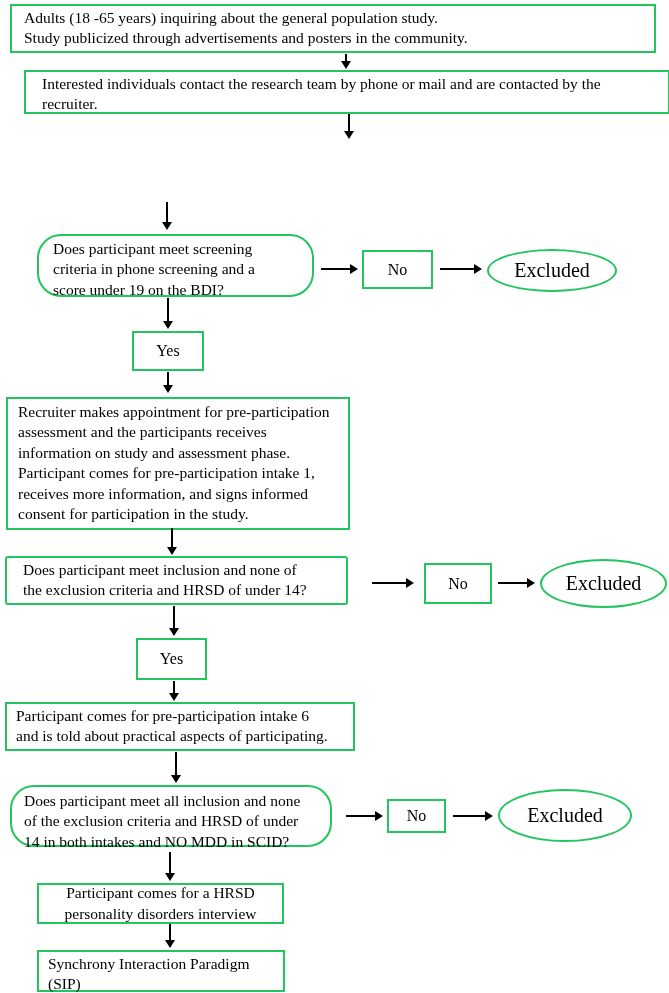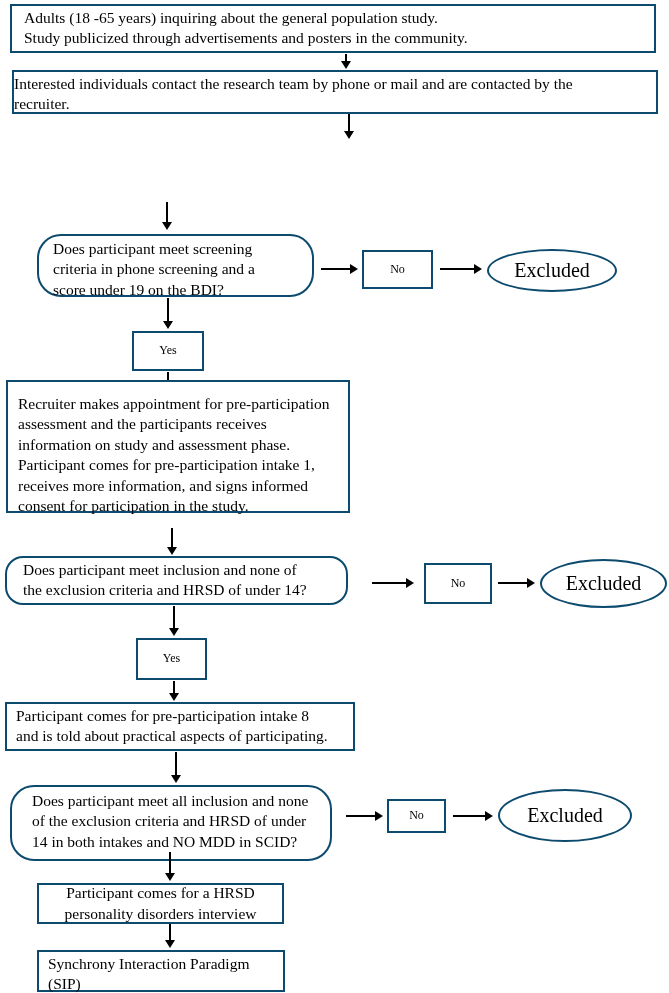--- a/index.html
+++ b/index.html
@@ -12,42 +12,42 @@
     width: 669px;
     height: 993px;
     background: #ffffff;
     font-family: "Liberation Serif", serif;
     color: #000000;
     overflow: hidden;
   }
   .node {
     position: absolute;
     box-sizing: border-box;
-    border: 2px solid #0c4a6e;
+    border: 2px solid #22c55e;
     background: #ffffff;
     font-size: 15.5px;
     line-height: 1.32;
     white-space: pre-line;
   }
   .rounded {
     border-radius: 24px;
   }
   .centered {
     display: flex;
     align-items: center;
     justify-content: center;
     text-align: center;
     white-space: pre-line;
   }
   .ellipse {
     border-radius: 50%;
     font-size: 20px;
   }
   .smallbox {
-    font-size: 12px;
+    font-size: 16px;
   }
   
   .arrow-v {
     position: absolute;
     width: 12px;
   }
   .arrow-v::before {
     content: "";
     position: absolute;
     left: 50%;
@@ -100,21 +100,21 @@
 </head>
 <body>
 
 <div class="canvas">
 
   <div class="node" style="left:10px; top:4px; width:646px; height:49px; padding:2px 12px;">Adults (18 -65 years) inquiring about the general population study.
 Study publicized through advertisements and posters in the community.</div>
 
   <div class="arrow-v" style="left:340px; top:54px; height:15px;"></div>
 
-  <div class="node" style="left:12px; top:70px; width:646px; height:44px; padding:2px 0;">Interested individuals contact the research team by phone or mail and are contacted by the
+  <div class="node" style="left:24px; top:70px; width:646px; height:44px; padding:2px 16px;">Interested individuals contact the research team by phone or mail and are contacted by the
 recruiter.</div>
 
   <div class="arrow-v" style="left:343px; top:114px; height:25px;"></div>
 
 
   <div class="arrow-v" style="left:161px; top:202px; height:28px;"></div>
 
   <div class="node rounded" style="left:37px; top:234px; width:277px; height:63px; padding:3px 14px;">Does participant meet screening
 criteria in phone screening and a
 score under 19 on the BDI?</div>
@@ -126,52 +126,52 @@
   <div class="arrow-h" style="left:440px; top:263px; width:42px;"></div>
 
   <div class="node centered ellipse" style="left:487px; top:249px; width:130px; height:43px;">Excluded</div>
 
   <div class="arrow-v" style="left:162px; top:298px; height:31px;"></div>
 
   <div class="node centered smallbox" style="left:132px; top:331px; width:72px; height:40px;">Yes</div>
 
   <div class="arrow-v" style="left:162px; top:372px; height:21px;"></div>
 
-  <div class="node" style="left:6px; top:380px; width:344px; height:133px; padding:12px 10px;">Recruiter makes appointment for pre-participation
+  <div class="node" style="left:6px; top:397px; width:344px; height:133px; padding:3px 10px;">Recruiter makes appointment for pre-participation
 assessment and the participants receives
 information on study and assessment phase.
 Participant comes for pre-participation intake 1,
 receives more information, and signs informed
 consent for participation in the study.</div>
 
   <div class="arrow-v" style="left:166px; top:528px; height:27px;"></div>
 
-  <div class="node rounded" style="left:5px; top:556px; width:343px; height:49px; padding:2px 16px; border-radius:18px;">Does participant meet inclusion and none of
+  <div class="node rounded" style="left:5px; top:556px; width:343px; height:49px; padding:2px 16px; border-radius:3px;">Does participant meet inclusion and none of
 the exclusion criteria and HRSD of under 14?</div>
 
   <div class="arrow-h" style="left:372px; top:577px; width:42px;"></div>
 
   <div class="node centered smallbox" style="left:424px; top:563px; width:68px; height:41px;">No</div>
 
   <div class="arrow-h" style="left:498px; top:577px; width:37px;"></div>
 
   <div class="node centered ellipse" style="left:540px; top:559px; width:127px; height:49px;">Excluded</div>
 
   <div class="arrow-v" style="left:168px; top:606px; height:30px;"></div>
 
   <div class="node centered smallbox" style="left:136px; top:638px; width:71px; height:42px;">Yes</div>
 
   <div class="arrow-v" style="left:168px; top:681px; height:20px;"></div>
 
-  <div class="node" style="left:5px; top:702px; width:350px; height:49px; padding:2px 9px;">Participant comes for pre-participation intake 8
+  <div class="node" style="left:5px; top:702px; width:350px; height:49px; padding:2px 9px;">Participant comes for pre-participation intake 6
 and is told about practical aspects of participating.</div>
 
   <div class="arrow-v" style="left:170px; top:752px; height:31px;"></div>
 
-  <div class="node rounded" style="left:10px; top:785px; width:322px; height:76px; padding:4px 20px;">Does participant meet all inclusion and none
+  <div class="node rounded" style="left:10px; top:785px; width:322px; height:62px; padding:4px 12px;">Does participant meet all inclusion and none
 of the exclusion criteria and HRSD of under
 14 in both intakes and NO MDD in SCID?</div>
 
   <div class="arrow-h" style="left:346px; top:810px; width:37px;"></div>
 
   <div class="node centered smallbox" style="left:387px; top:799px; width:59px; height:34px;">No</div>
 
   <div class="arrow-h" style="left:453px; top:810px; width:40px;"></div>
 
   <div class="node centered ellipse" style="left:498px; top:789px; width:134px; height:53px;">Excluded</div>

